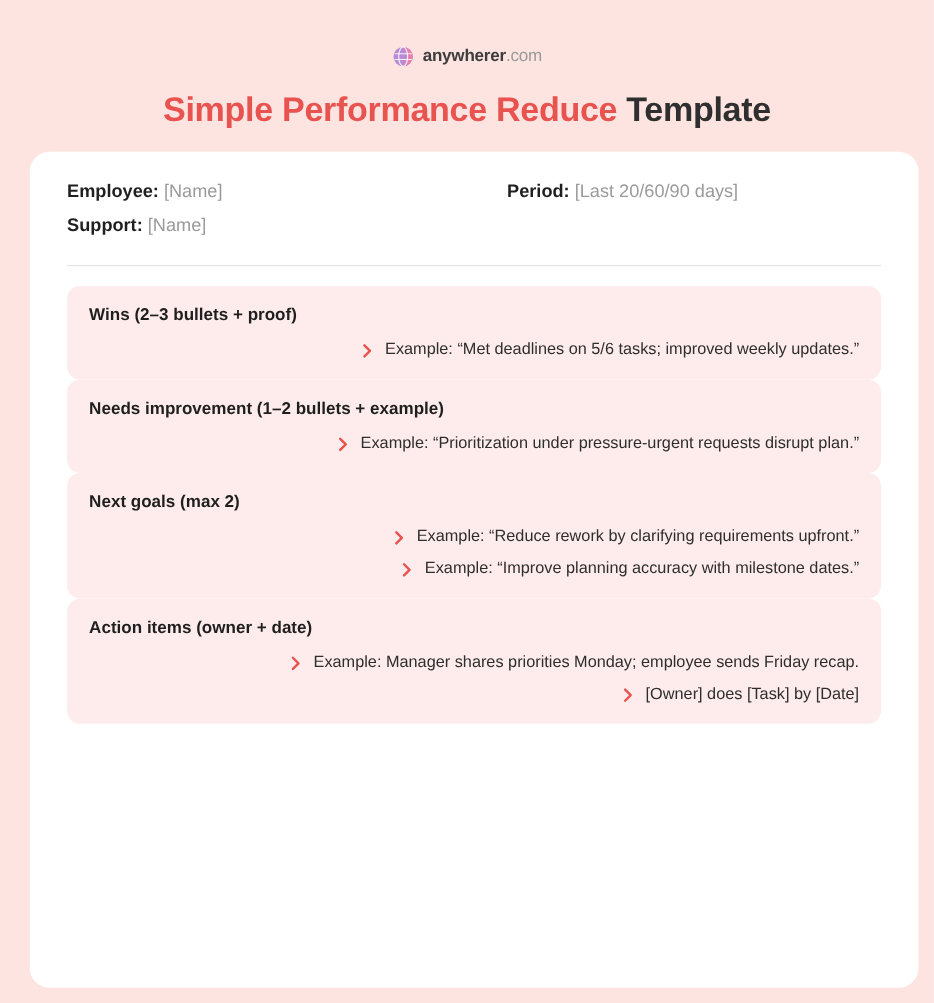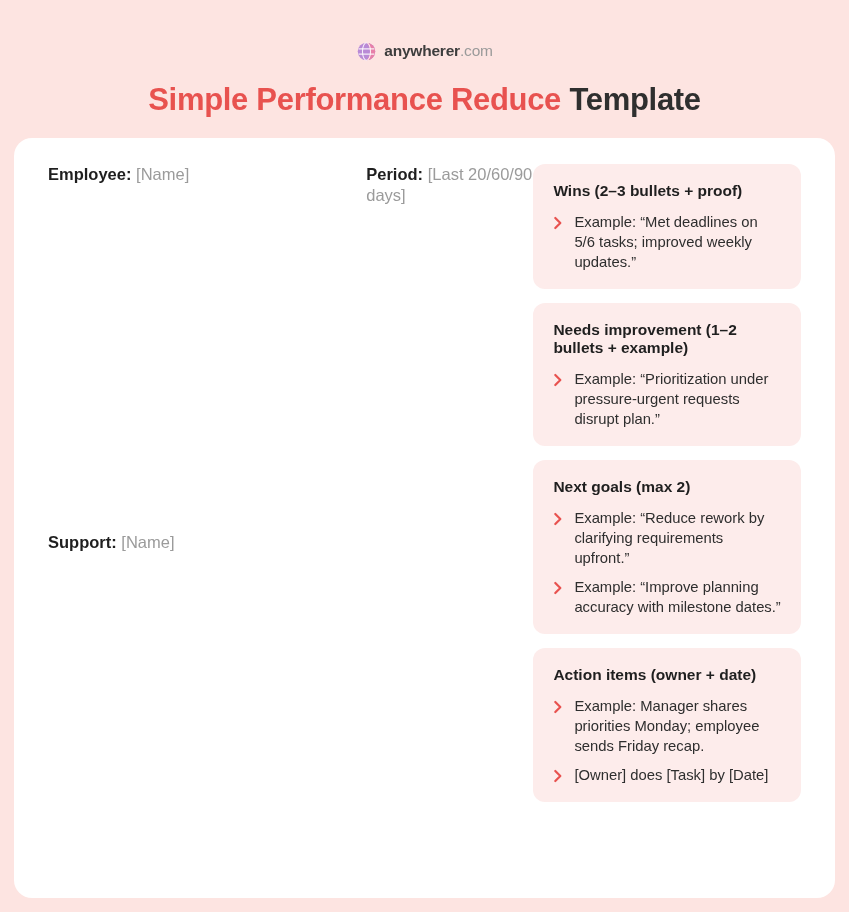--- a/index.html
+++ b/index.html
@@ -56,21 +56,22 @@
     letter-spacing: -0.3px;
   }
   .title .accent { color: #e8524f; }
   
   .card {
     background: #ffffff;
     border-radius: 18px;
     flex: 1;
     padding: 26px 34px 20px 34px;
     display: flex;
-    flex-direction: row;
+    flex-direction: column;
+    margin-left: 13px;
   }
   
   .meta {
     display: flex;
     flex-wrap: wrap;
   }
   .meta-row {
     width: 100%;
     display: flex;
     margin-bottom: 10px;
@@ -84,38 +85,38 @@
   .meta-value { color: #9b9b9b; }
   .divider {
     border: none;
     border-top: 1px solid #e3e3e3;
     margin: 14px 0 18px 0;
   }
   
   .sections {
     display: flex;
     flex-direction: column;
-    gap: 14px;
   }
   .section {
     background: #fdeceb;
     border-radius: 12px;
     padding: 18px 20px 16px 20px;
   }
   .section-title {
     font-size: 15.5px;
     font-weight: bold;
     color: #1f1f1f;
     margin-bottom: 13px;
   }
   .bullet {
     display: flex;
     align-items: flex-start;
     gap: 10px;
     margin-bottom: 9px;
+    justify-content: flex-end;
   }
   .bullet:last-child { margin-bottom: 0; }
   .chev {
     flex: none;
     width: 11px;
     height: 14px;
     margin-top: 3px;
     display: block;
   }
   .bullet-text {

